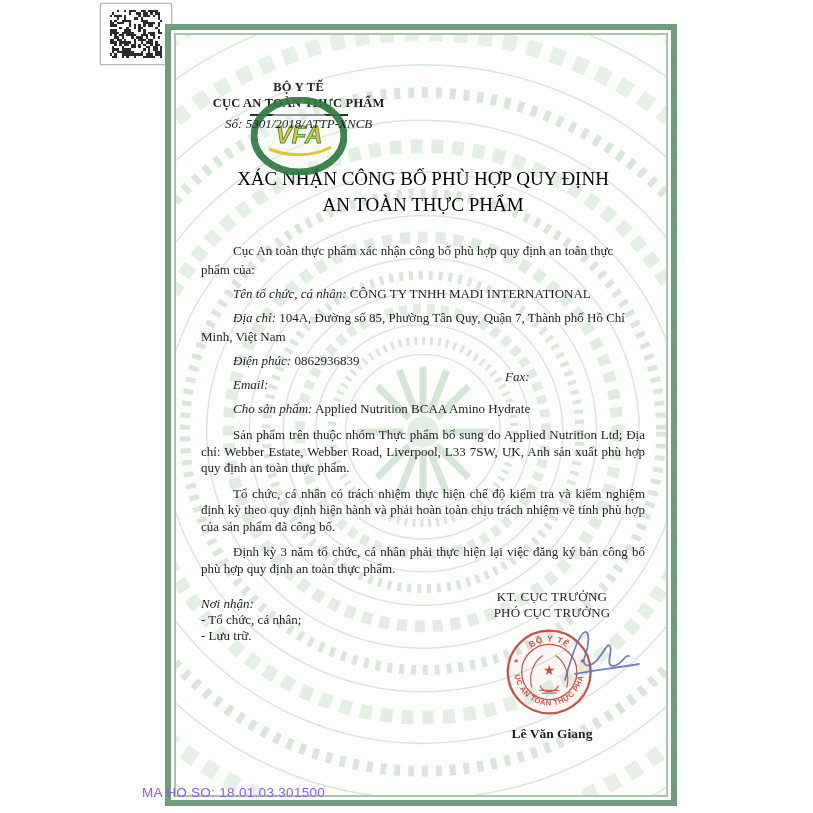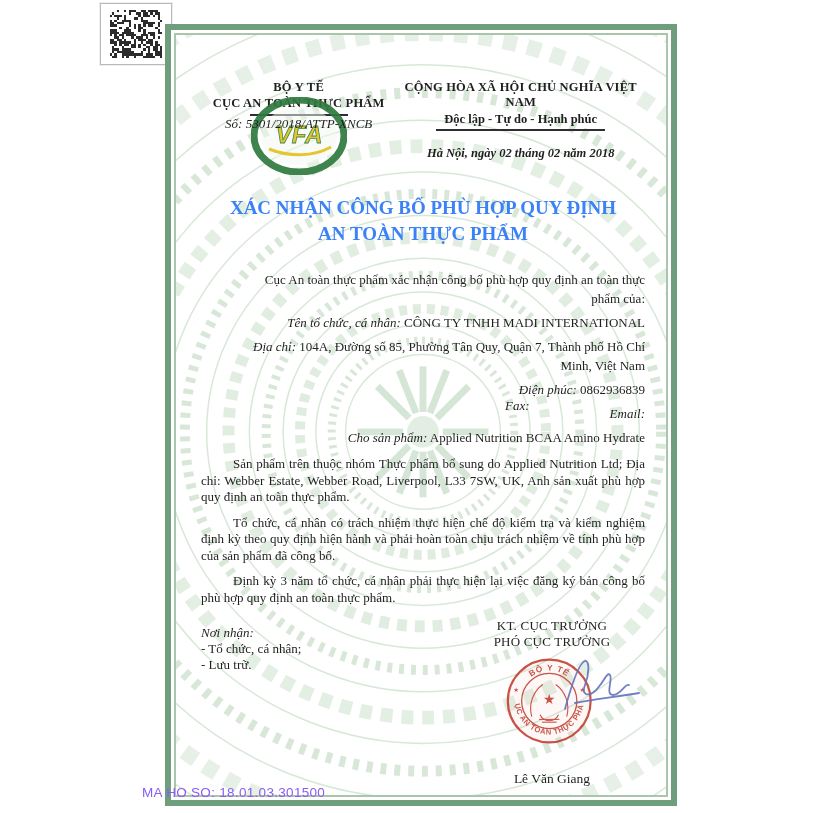--- a/index.html
+++ b/index.html
@@ -29,41 +29,41 @@
   .hdr-left .agency{font-size:12.5px;font-weight:bold;letter-spacing:.2px;margin-top:1px;}
   .hdr-rule{width:98px;height:2px;background:#2e2e2e;margin:3px auto 0 auto;}
   .doc-no{font-style:italic;font-size:13px;margin-top:0;position:relative;z-index:2;}
   .vfa{position:absolute;left:50%;top:17px;transform:translateX(-50%);width:96px;height:78px;z-index:1;opacity:.92;}
   .hdr-right .country{font-size:12.5px;font-weight:bold;letter-spacing:.2px;}
   .motto{display:inline-block;font-size:12.5px;font-weight:bold;margin-top:2px;
          border-bottom:2px solid #2e2e2e;padding:0 8px 2px 8px;}
   .dateline{font-style:italic;font-weight:bold;font-size:12.5px;margin-top:15px;}
 
   
-  .title{margin-top:34px;text-align:center;color:#3b82f6;font-weight:bold;font-size:19px;line-height:1.35;}
+  .title{margin-top:34px;text-align:center;color:#000000;font-weight:normal;font-size:19px;line-height:1.35;}
 
   
   .docbody{position:relative;margin-top:24px;}
   .line{line-height:19px;margin:5px 0;position:relative;}
-  .indent{text-indent:32px;text-align:right;}
+  .indent{text-indent:32px;}
   .lab{font-style:italic;}
   .fax{position:absolute;left:272px;top:16px;font-style:italic;}
   .para{text-align:justify;text-indent:32px;line-height:16.5px;margin:9px 0;}
 
   
   .foot{position:relative;margin-top:12px;height:200px;}
   .recipients{position:absolute;left:0;top:6px;font-size:13px;}
   .recipients .rh{font-weight:normal;font-style:italic;line-height:17px;}
   .recipients div{line-height:16px;}
   .signblock{position:absolute;right:-12px;top:0;width:210px;text-align:center;}
   .signblock .st{font-weight:normal;font-size:13px;line-height:16px;letter-spacing:.2px;}
   .sealwrap{position:relative;height:96px;margin-top:5px;}
   .seal{position:absolute;left:50%;top:0;transform:translateX(-53%);width:92px;height:92px;}
   .signature{position:absolute;left:108px;top:-2px;width:92px;height:66px;}
-  .signer{font-weight:normal;font-size:13.5px;margin-top:20px;}
+  .signer{font-weight:bold;font-size:13.5px;margin-top:4px;}
 
   
   .filecode{position:absolute;left:142px;top:785px;font-family:"Liberation Sans","DejaVu Sans",sans-serif;
             font-size:13.5px;color:#8b5cf6;letter-spacing:.3px;z-index:5;}
 </style>
 </head>
 <body>
 
 <div class="page">
 
@@ -348,25 +348,20 @@
             <path d="M18,52 C38,60 62,60 80,50" fill="none" stroke="#e3c21f" stroke-width="3"></path>
           </svg>
           <div class="ministry">BỘ Y TẾ</div>
           <div class="agency">CỤC AN TOÀN THỰC PHẨM</div>
           <div class="hdr-rule"></div>
           <div class="doc-no">
             <span>Số:</span>
             <span>5301/2018/ATTP-XNCB</span>
           </div>
         </div>
-        <div class="hdr-right">
-          <div class="country">CỘNG HÒA XÃ HỘI CHỦ NGHĨA VIỆT NAM</div>
-          <div><span class="motto">Độc lập - Tự do - Hạnh phúc</span></div>
-          <div class="dateline">Hà Nội, ngày 02 tháng 02 năm 2018</div>
-        </div>
       </div>
 
       <div class="title">
         <div>XÁC NHẬN CÔNG BỐ PHÙ HỢP QUY ĐỊNH</div>
         <div>AN TOÀN THỰC PHẨM</div>
       </div>
 
       <div class="docbody">
         <p class="line indent">Cục An toàn thực phẩm xác nhận công bố phù hợp quy định an toàn thực phẩm của:</p>
 

